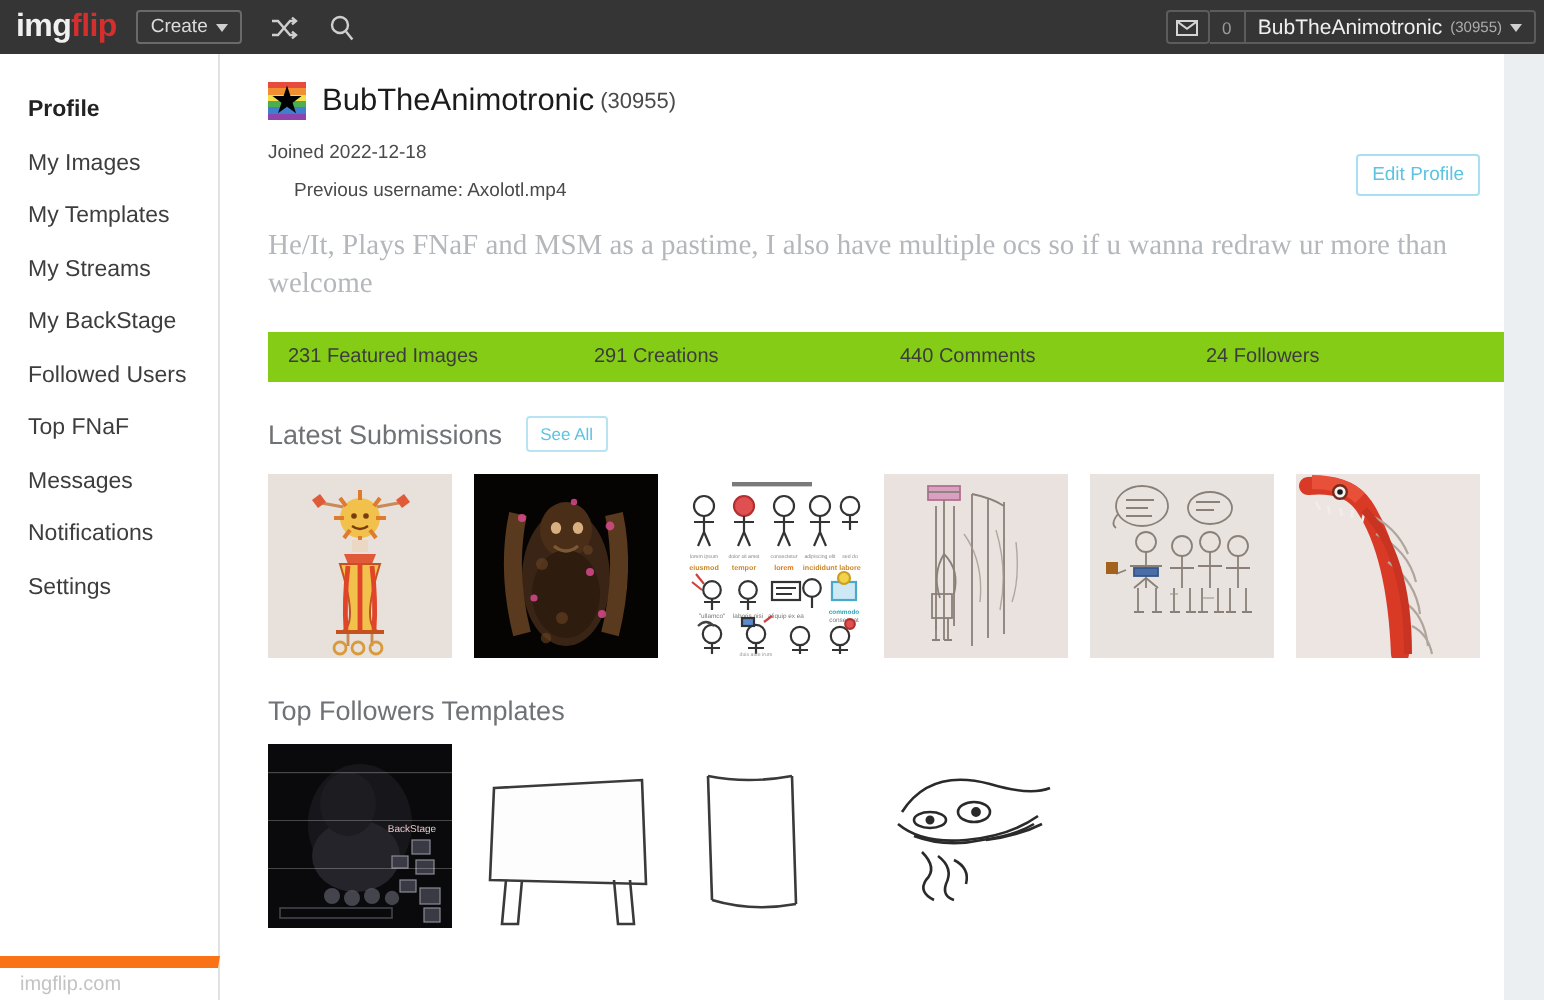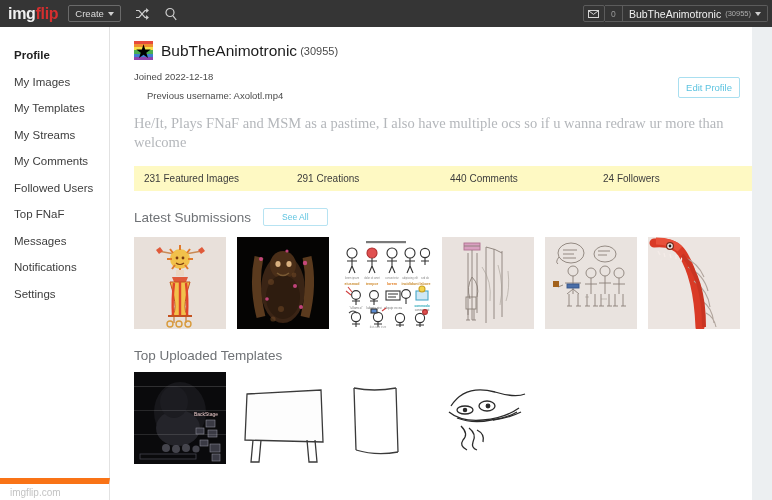--- a/index.html
+++ b/index.html
@@ -78,30 +78,30 @@
     color: #5cc3e0; font-size: 9.5px; padding: 4px 7px; cursor: pointer;
   }
 
   .bio {
     margin: 13px 0 0 12px; width: 608px;
     font-size: 14.5px; line-height: 19px; color: #b4b7bb;
     font-family: "Liberation Serif", serif;
   }
 
   .stats {
-    margin: 14px 0 0 12px; width: 618px; height: 25px; background: #fef9c3;
+    margin: 14px 0 0 12px; width: 618px; height: 25px; background: #84cc16;
     display: flex; align-items: center; font-size: 10px; color: #3c3c3c;
   }
   .stat { width: 153px; padding-left: 10px; white-space: nowrap; }
 
   .sec-head { display: flex; align-items: center; gap: 12px; margin: 17px 0 0 12px; }
   .sec-title { font-size: 13.5px; color: #6f7276; }
   .see-all {
     border: 1px solid #b7e3f2; border-radius: 2px; background: #fff;
-    color: #5cc3e0; font-size: 8.5px; padding: 3px 18px; cursor: pointer;
+    color: #5cc3e0; font-size: 8.5px; padding: 3px 6px; cursor: pointer;
   }
 
   .thumbs { margin: 11px 0 0 12px; display: flex; gap: 11px; }
   .thumb { width: 92px; height: 92px; overflow: hidden; position: relative; background: #fff; }
   .thumb > svg { display:block; width: 92px; height: 92px; }
 
   .tmpl-title { font-size: 13.5px; color: #6f7276; margin: 19px 0 0 12px; }
   .tmpls { margin: 9px 0 0 12px; display: flex; gap: 11px; align-items: flex-start; }
   .tmpl { width: 92px; height: 92px; overflow: hidden; background: #fff; }
   .tmpl > svg { display:block; width: 92px; height: 92px; }
@@ -169,21 +169,21 @@
       <div class="side-item">
           <span>My Images</span>
         </div>
       <div class="side-item">
           <span>My Templates</span>
         </div>
       <div class="side-item">
           <span>My Streams</span>
         </div>
       <div class="side-item">
-          <span>My Comments</span>
+          <span>My BackStage</span>
         </div>
       <div class="side-item">
           <span>Followed Users</span>
         </div>
       <div class="side-item">
           <span>Top FNaF</span>
         </div>
       <div class="side-item">
           <span>Messages</span>
         </div>
@@ -411,21 +411,21 @@
             <g stroke="#b0a49c" stroke-width="1.1" fill="none">
               <path d="M36 20q14 6 20 20M40 30q16 8 20 24M46 44q14 10 16 26"></path>
               <path d="M54 64q10 6 12 22M58 76q8 4 10 14"></path>
             </g>
             <path d="M34 18q22 22 22 72" stroke="#c93422" stroke-width="4" fill="none"></path>
           </svg>
         </div>
 
       </div>
 
-      <div class="tmpl-title">Top Uploaded Templates</div>
+      <div class="tmpl-title">Top Followers Templates</div>
 
       <div class="tmpls">
 
         <div class="tmpl">
           <svg viewBox="0 0 92 92">
             <rect width="92" height="92" fill="#0a0a0c"></rect>
             <ellipse cx="46" cy="40" rx="26" ry="30" fill="#17171b"></ellipse>
             <ellipse cx="44" cy="56" rx="22" ry="18" fill="#24242a"></ellipse>
             <ellipse cx="40" cy="30" rx="14" ry="16" fill="#1c1c21"></ellipse>
             <g fill="#5d5d68" opacity="0.7">

